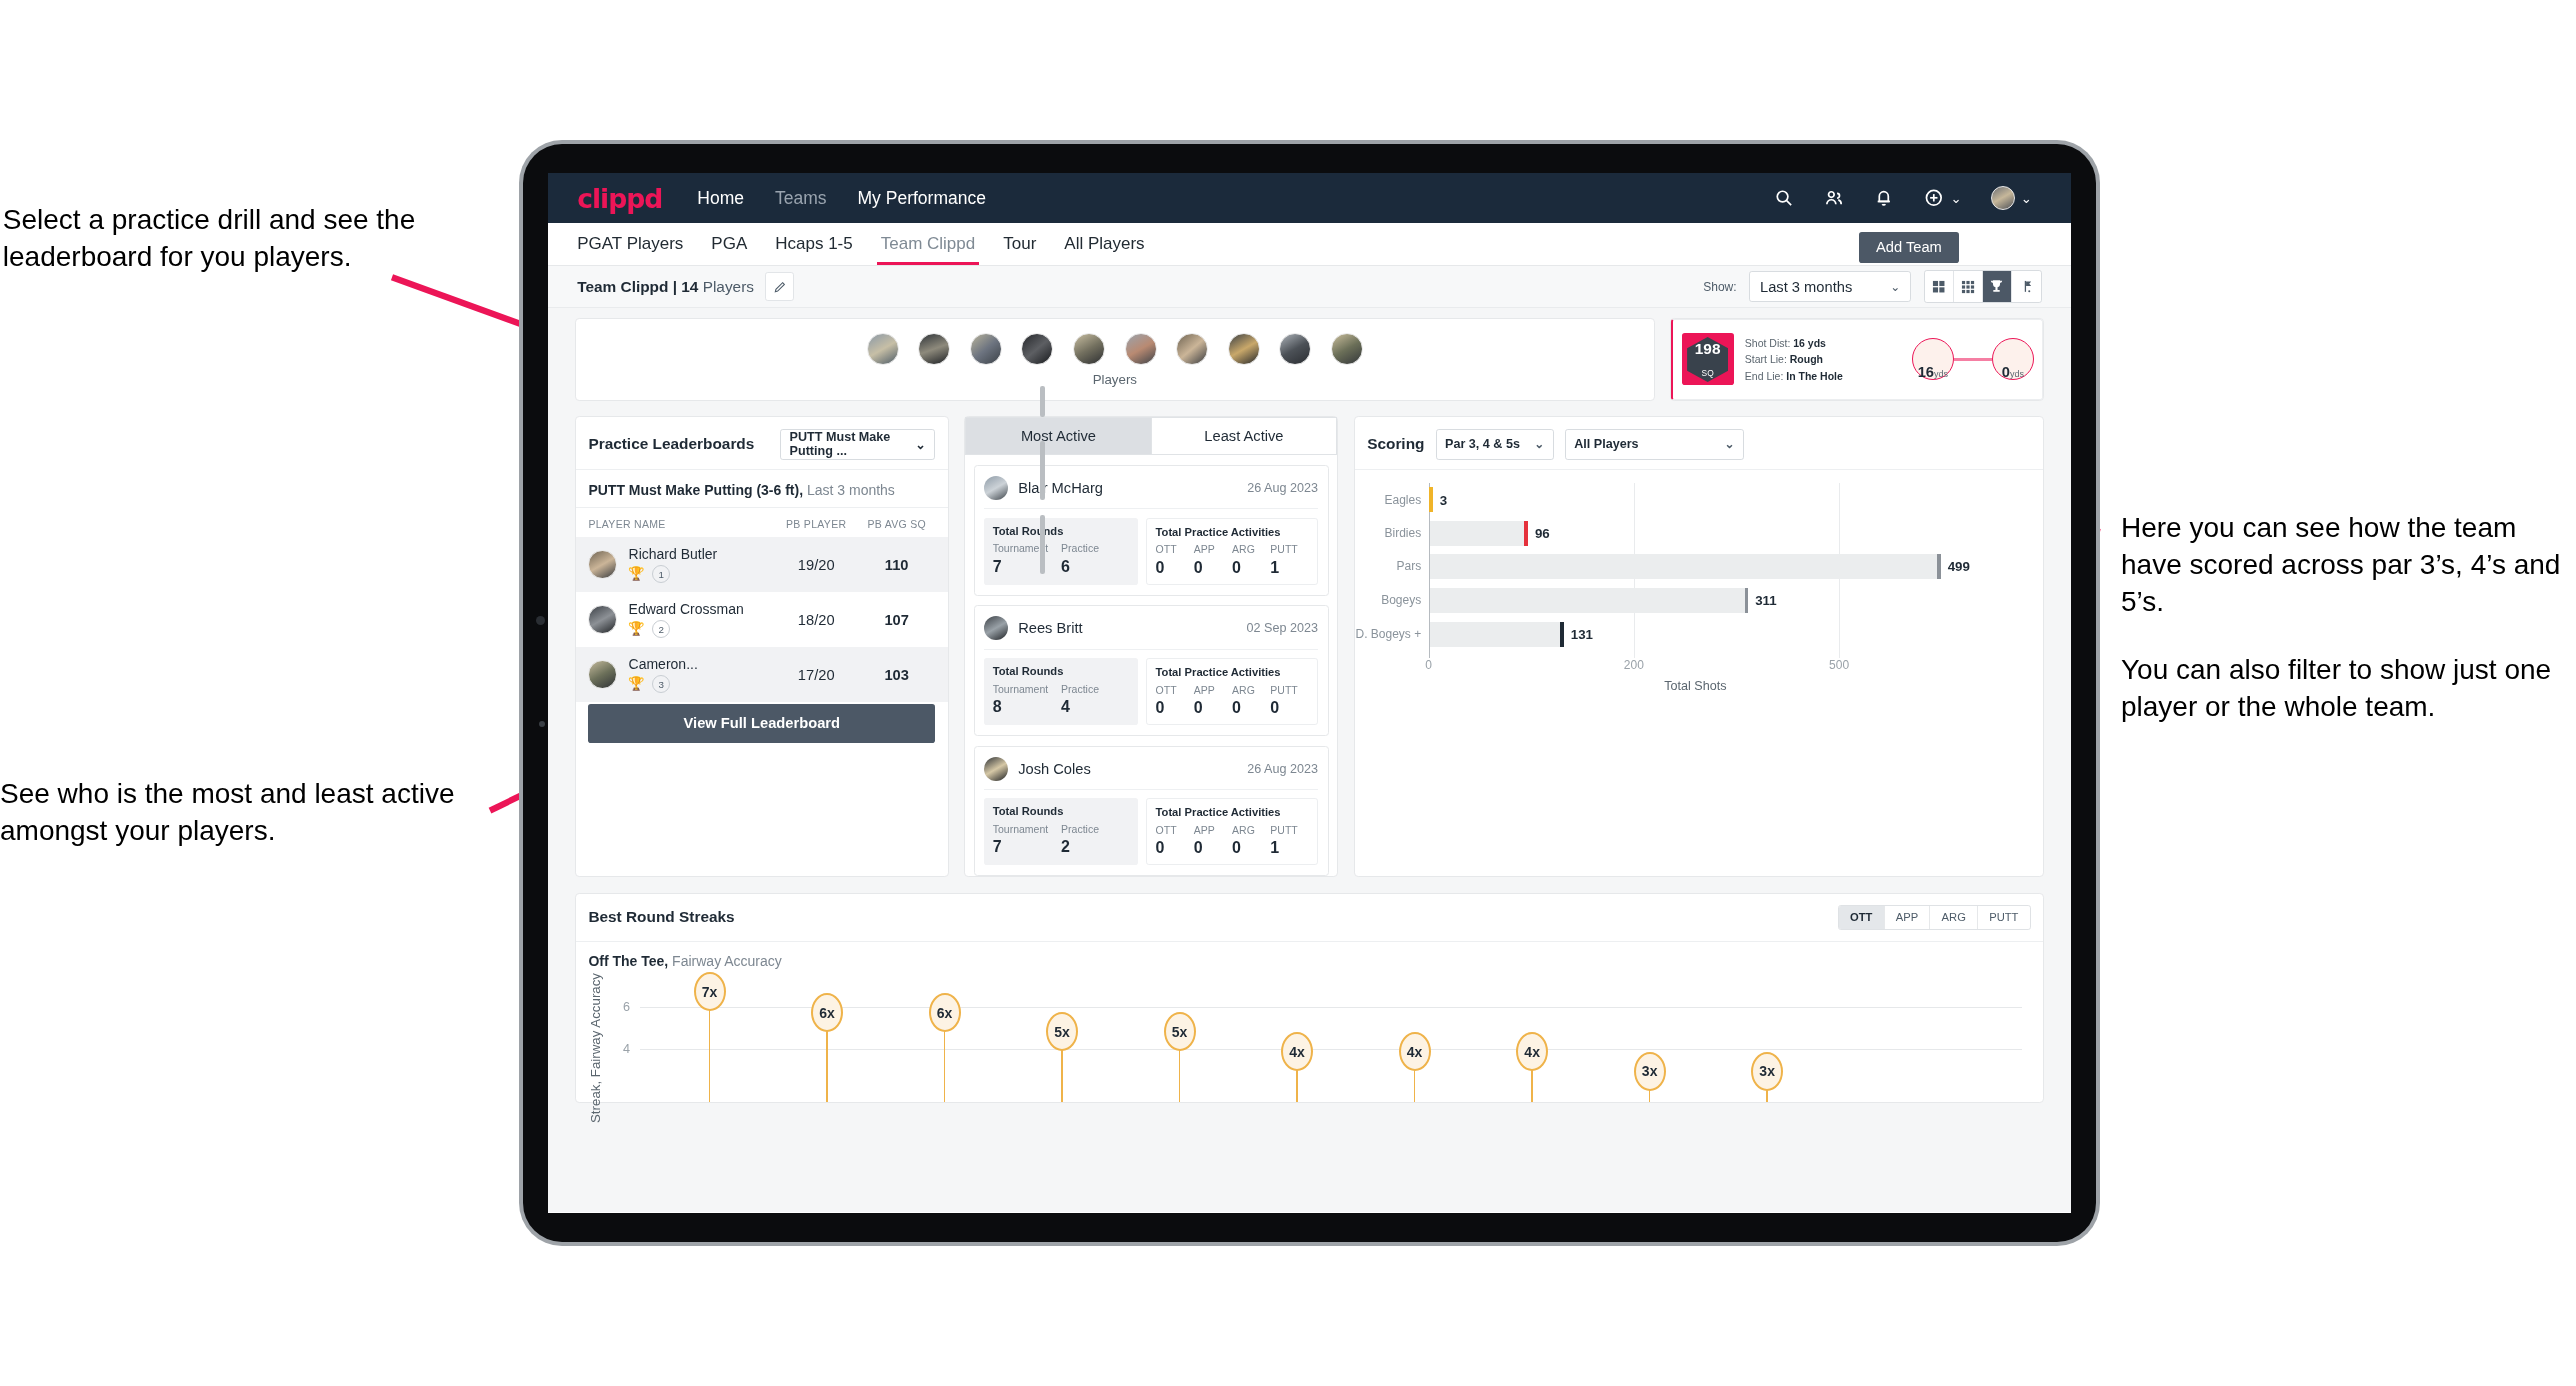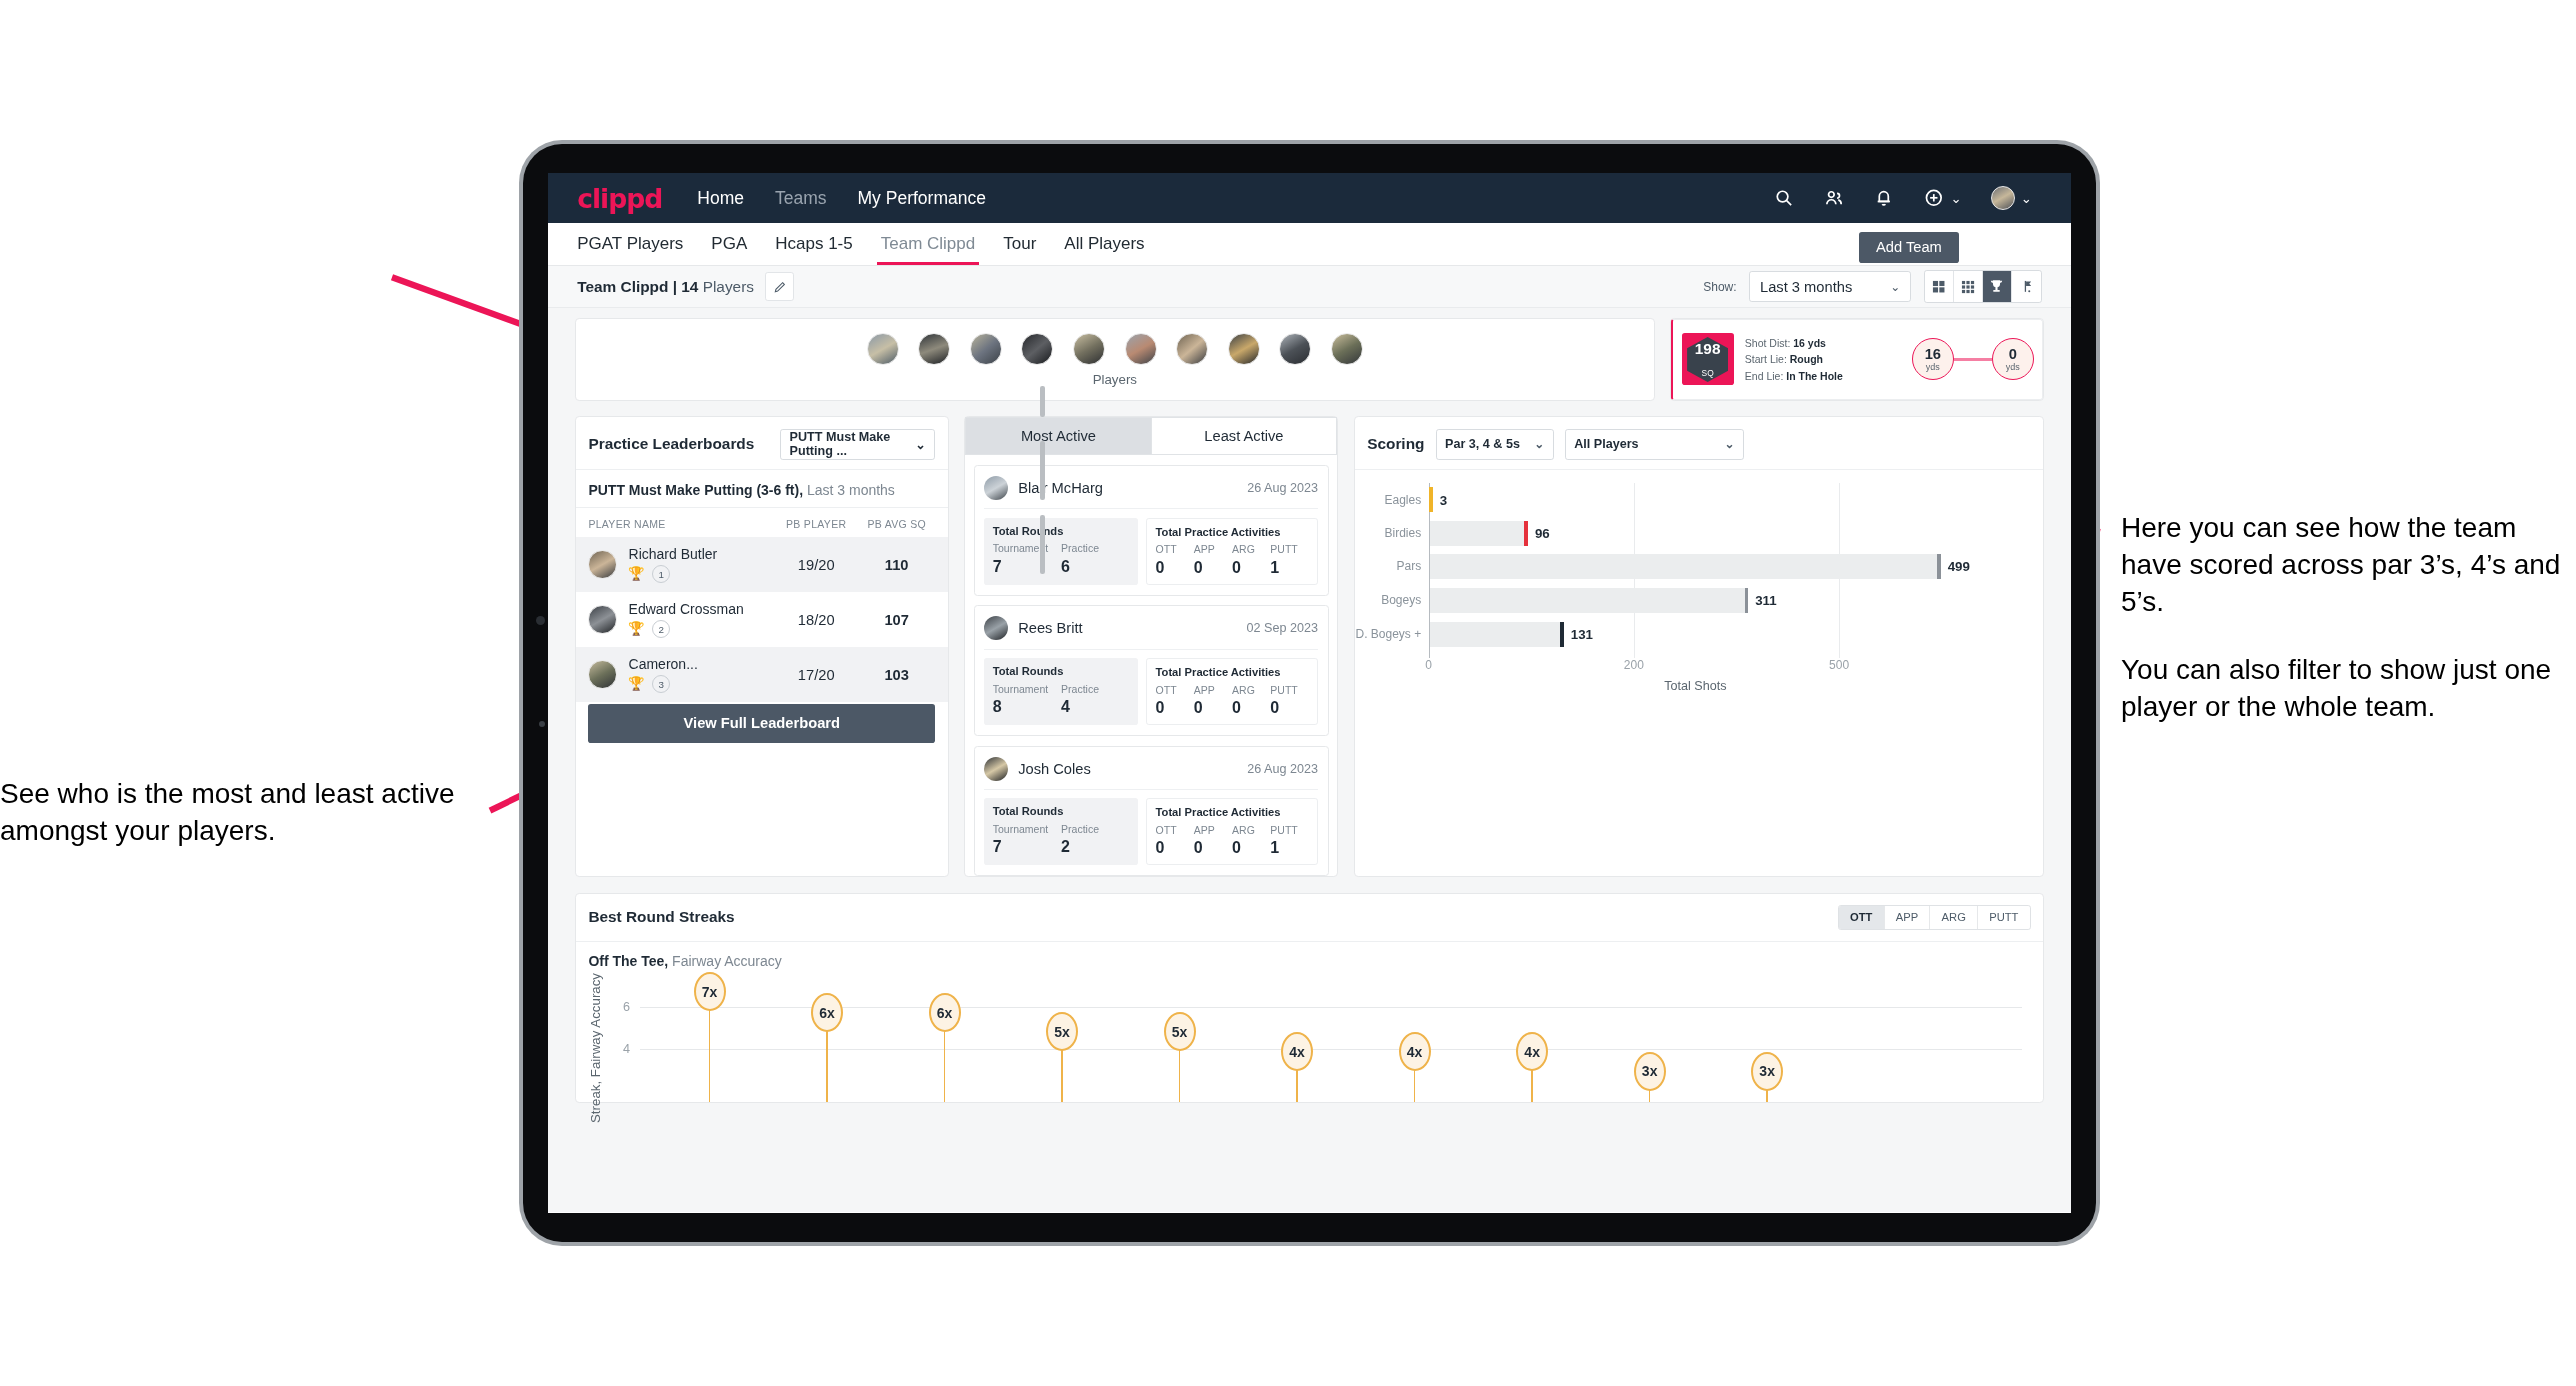--- a/index.html
+++ b/index.html
@@ -115,21 +115,21 @@
               display:flex; align-items:center; justify-content:center; }
   .hex { width:41px; height:45px; background:#39424c; display:flex;
          flex-direction:column; align-items:center; justify-content:center;
          clip-path:polygon(50% 0,100% 25%,100% 75%,50% 100%,0 75%,0 25%); }
   .hex b { color:#fff; font-size:15.4px; line-height:1; }
   .hex i { color:#fff; font-size:8.4px; font-style:normal; margin-top:11px; }
   .shot-txt { margin-left:11.2px; font-size:10.5px; color:#5b666f; line-height:1.55; }
   .shot-txt b { color:#1f2a35; }
   .dots { margin-left:auto; display:flex; align-items:center; }
   .ydcirc { width:42px; height:42px; border-radius:50%; border:1.4px solid #ec1557;
-     background:#fdf1ec; display:flex; flex-direction:column; align-items:center;
+     background:#fdf1ec; display:flex; flex-direction:row; align-items:flex-end;
      justify-content:center; }
   .ydcirc b { font-size:14.7px; color:#1f2a35; line-height:1; }
   .ydcirc i { font-size:9px; color:#5b666f; font-style:normal; }
   .ydline { width:38px; height:2.8px; background:#ec1557; opacity:.55; }
 
   .midrow { display:flex; gap:15.4px; margin-top:15.4px; }
   .col-lb { width:374px; }
   .col-act{ width:374px; }
   .col-sc { flex:1; }
 
@@ -244,20 +244,21 @@
   .lolc { position:absolute; left:50%; transform:translateX(-50%);
      width:32px; height:39px; border-radius:50%; border:2.1px solid #efb34a;
      background:#fdf3e4; display:flex; align-items:center; justify-content:center;
      font-size:14px; font-weight:700; color:#1f2a35; }
 </style>
 </head>
 <body>
 
 <div class="stage">
 
+  <div class="anno" id="anno-tl">Select a practice drill and see the leaderboard for you players.</div>
   <div class="anno" id="anno-bl">See who is the most and least active amongst your players.</div>
   <div class="anno" id="anno-r">
     <p>Here you can see how the team have scored across par 3’s, 4’s and 5’s.</p>
     <p>You can also filter to show just one player or the whole team.</p>
   </div>
 
   <svg class="arrow-svg" viewBox="0 0 3680 1980" width="2576" height="1386">
     <defs>
       <marker id="ah" markerWidth="9" markerHeight="9" refX="6" refY="4.5" orient="auto">
         <path d="M0,0 L9,4.5 L0,9 z" fill="#ec1557"></path>

